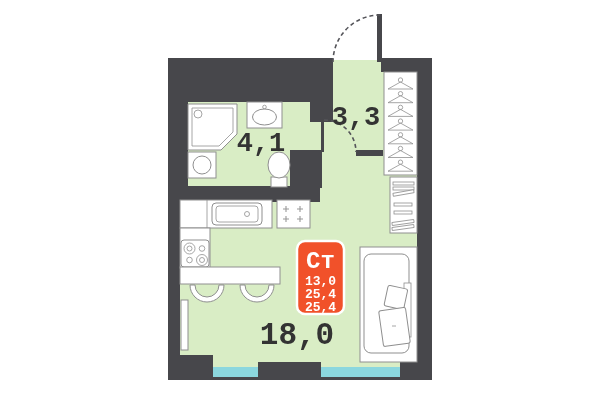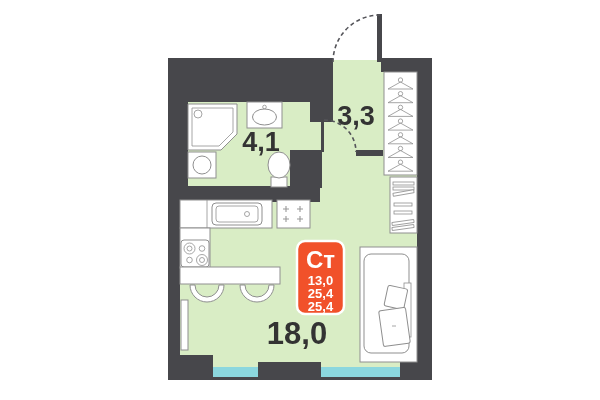--- a/index.html
+++ b/index.html
@@ -2,21 +2,21 @@
 <html style="--wall: #47474B; --floor: #D9EDC5; --window: #8BD7DE; --badge: #F1512A; --badge-text: #FFFFFF; --label-text: #333333; --furniture-stroke: #8F8F8F;"><head>
 <meta charset="utf-8">
 <style>
   :root{
     --wall:#47474B; --floor:#D9EDC5; --window:#8BD7DE;
     --badge:#F1512A; --badge-text:#FFFFFF; --label-text:#333333;
     --furniture-stroke:#8F8F8F;
   }
   html,body{margin:0;padding:0;background:#fff;}
   #stage{position:relative;width:481px;height:400px;background:#fff;overflow:hidden;
-         font-family:Liberation Sans, sans-serif;}
+         font-family:Liberation Mono, monospace;}
   svg{display:block;}
   .wall{fill:var(--wall);}
   .floor{fill:var(--floor);}
   .win{fill:var(--window);}
   .furn{fill:#ffffff;stroke:var(--furniture-stroke);stroke-width:1;}
   .furn-thin{fill:#ffffff;stroke:var(--furniture-stroke);stroke-width:0.8;}
   .fline{fill:none;stroke:var(--furniture-stroke);stroke-width:1;}
   .fline-thin{fill:none;stroke:var(--furniture-stroke);stroke-width:0.8;}
   .arc{fill:none;stroke:#55555a;stroke-width:1.6;stroke-dasharray:4 3;}
   .room-label{font-weight:700;font-size:27px;fill:var(--label-text);text-anchor:middle;}

